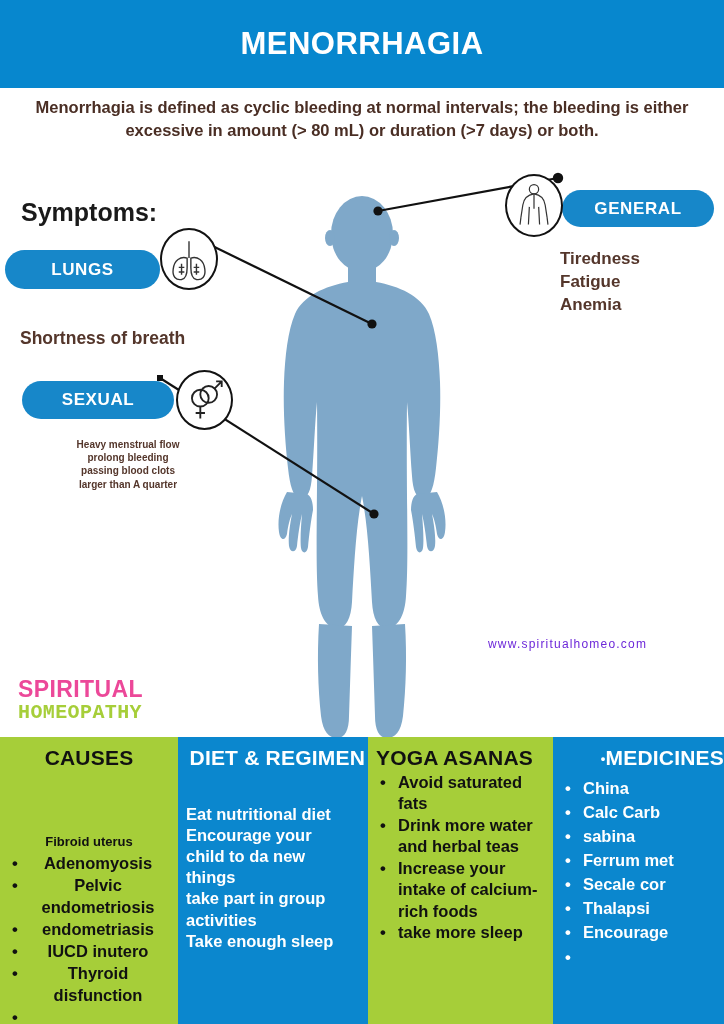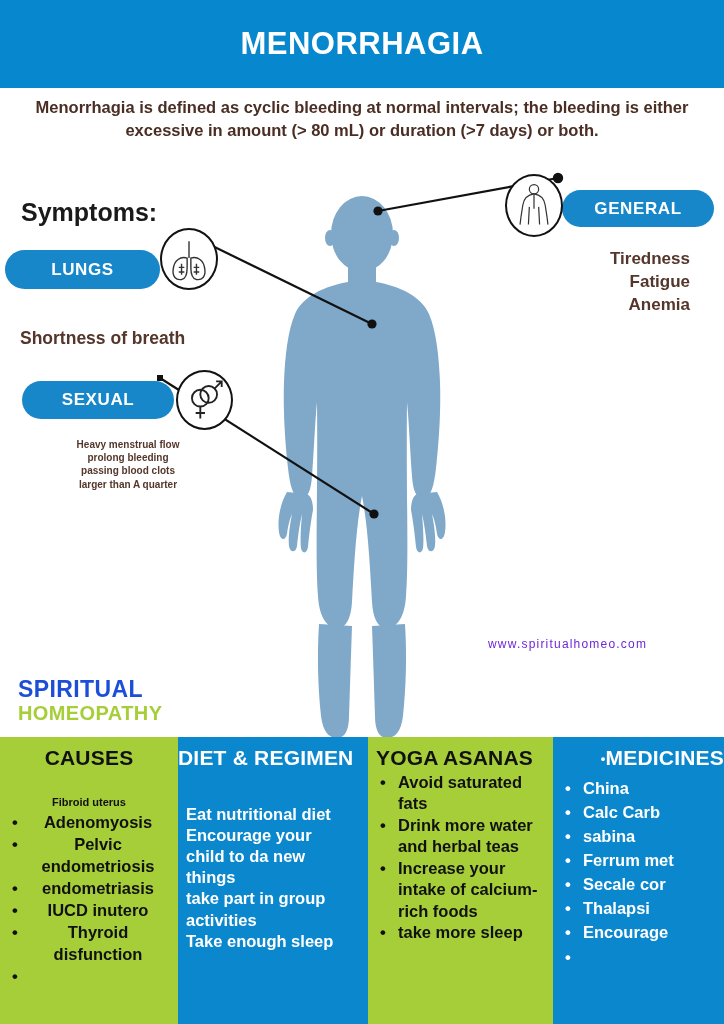--- a/index.html
+++ b/index.html
@@ -103,54 +103,56 @@
   #text-sexual {
     left: 38px; top: 438px;
     width: 180px;
     text-align: center;
     font-size: 10px;
     line-height: 1.32;
   }
   #text-general {
     left: 560px; top: 248px;
     width: 130px;
-    text-align: right;
+    text-align: left;
     font-size: 17px;
     line-height: 1.35;
   }
 
   
   #watermark {
     position: absolute;
     left: 488px; top: 637px;
     color: #6d28d9;
     font-size: 12px;
     letter-spacing: 1.2px;
   }
 
   
   #brand {
     position: absolute;
     left: 18px; top: 678px;
     line-height: 1.0;
   }
   #brand-line1 {
-    color: #1d4ed8;
+    color: #ec4899;
     font-size: 23px;
     font-weight: bold;
     letter-spacing: 0.4px;
     display: block;
+    text-align: right;
   }
   #brand-line2 {
     color: #A6CE39;
     font-size: 20px;
     font-weight: bold;
     letter-spacing: 0.4px;
     display: block;
     margin-top: 2px;
+    font-family: Liberation Mono, monospace;
   }
 
   
   #panels {
     position: absolute;
     left: 0; top: 737px;
     width: 724px; height: 287px;
     display: flex;
   }
   .panel {
@@ -167,39 +169,39 @@
   #panel-yoga    { width: 185px; }
   #panel-medicines { width: 171px; }
 
   .panel-title {
     font-size: 21px;
     font-weight: bold;
     letter-spacing: 0.2px;
     white-space: nowrap;
   }
   #panel-causes .panel-title { text-align: center; padding: 9px 0 0 0; }
-  #panel-diet .panel-title   { text-align: left; padding: 9px 10px 0 0; }
+  #panel-diet .panel-title   { text-align: right; padding: 9px 3px 0 0; }
   #panel-yoga .panel-title   { text-align: left;  padding: 9px 0 0 8px; }
   #panel-medicines .panel-title { text-align: right; padding: 9px 0 0 20px; }
 
   .panel-list {
     list-style: none;
     margin: 0;
     padding: 0;
     font-size: 16px;
     font-weight: bold;
     line-height: 1.33;
   }
 
   
   #causes-lead {
     text-align: center;
-    font-size: 11px;
-    font-weight: bold;
-    margin-top: 26px;
+    font-size: 13px;
+    font-weight: bold;
+    margin-top: 64px;
   }
   #causes-list {
     margin-top: 4px;
     font-size: 16.5px;
   }
   #causes-list li {
     position: relative;
     text-align: center;
     padding: 0 6px 0 24px;
   }

